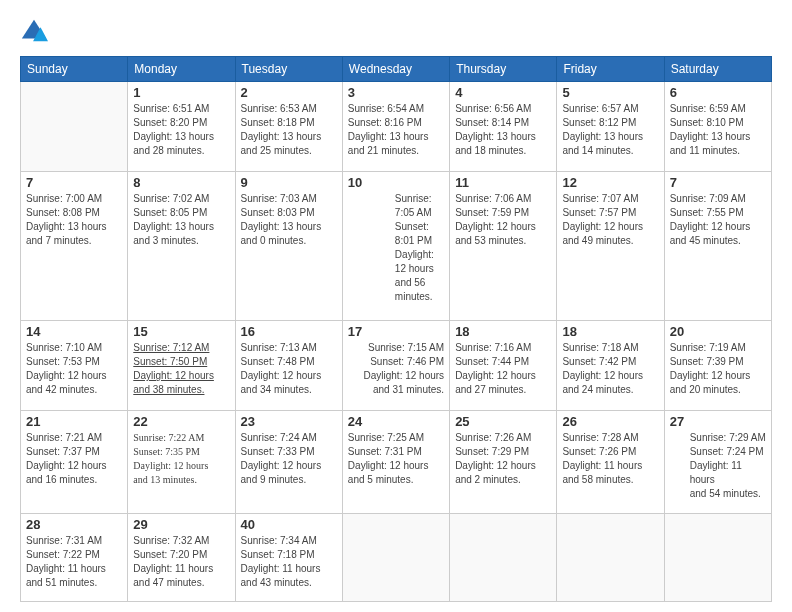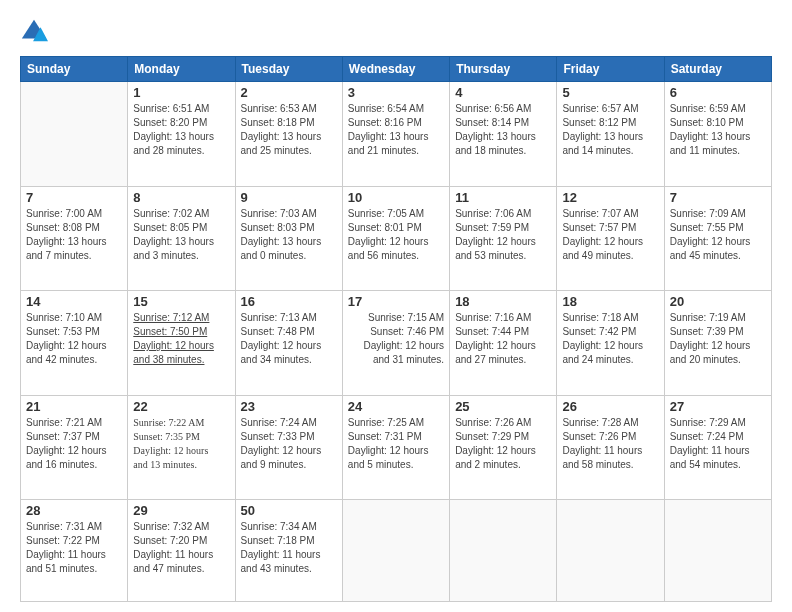--- a/index.html
+++ b/index.html
@@ -64,21 +64,21 @@
       flex: 1;
       border: 1px solid #ccc;
       border-collapse: collapse;
       width: 100%;
       table-layout: fixed;
     }
     .calendar th {
       background: #2a6db5;
       color: #fff;
       font-size: 12px;
-      font-weight: bold;
+      font-weight: normal;
       text-align: left;
       padding: 5px 6px;
       border: 1px solid #1a5da0;
     }
     .calendar td {
       border: 1px solid #ccc;
       vertical-align: top;
       padding: 3px 5px;
       font-size: 9.5px;
       color: #333;
@@ -199,21 +199,21 @@
           </td>
           <td>
             <span class="day-number">9</span>
             <div class="cell-info" style="white-space: pre-line;">Sunrise: 7:03 AM
 Sunset: 8:03 PM
 Daylight: 13 hours
 and 0 minutes.</div>
           </td>
           <td>
             <span class="day-number">10</span>
-            <div class="cell-info" style="white-space: pre-line;">Sunrise: 7:05 AM
+            <div class="cell-info" style="white-space: pre-line; margin-left: 47px;">Sunrise: 7:05 AM
 Sunset: 8:01 PM
 Daylight: 12 hours
 and 56 minutes.</div>
           </td>
           <td>
             <span class="day-number">11</span>
             <div class="cell-info" style="white-space: pre-line;">Sunrise: 7:06 AM
 Sunset: 7:59 PM
 Daylight: 12 hours
 and 53 minutes.</div>
@@ -322,21 +322,21 @@
           </td>
           <td>
             <span class="day-number">26</span>
             <div class="cell-info" style="white-space: pre-line;">Sunrise: 7:28 AM
 Sunset: 7:26 PM
 Daylight: 11 hours
 and 58 minutes.</div>
           </td>
           <td>
             <span class="day-number">27</span>
-            <div class="cell-info" style="white-space: pre-line;">Sunrise: 7:29 AM
+            <div class="cell-info" style="white-space: pre-line; margin-left: 20px;">Sunrise: 7:29 AM
 Sunset: 7:24 PM
 Daylight: 11 hours
 and 54 minutes.</div>
           </td>
         </tr>
         <tr class="last-row">
           <td>
             <span class="day-number">28</span>
             <div class="cell-info" style="white-space: pre-line;">Sunrise: 7:31 AM
 Sunset: 7:22 PM
@@ -344,21 +344,21 @@
 and 51 minutes.</div>
           </td>
           <td>
             <span class="day-number">29</span>
             <div class="cell-info" style="white-space: pre-line;">Sunrise: 7:32 AM
 Sunset: 7:20 PM
 Daylight: 11 hours
 and 47 minutes.</div>
           </td>
           <td>
-            <span class="day-number">50</span>
+            <span class="day-number">40</span>
             <div class="cell-info" style="white-space: pre-line;">Sunrise: 7:34 AM
 Sunset: 7:18 PM
 Daylight: 11 hours
 and 43 minutes.</div>
           </td>
           <td class="empty-cell"></td>
           <td class="empty-cell"></td>
           <td class="empty-cell"></td>
           <td class="empty-cell"></td>
         </tr>

